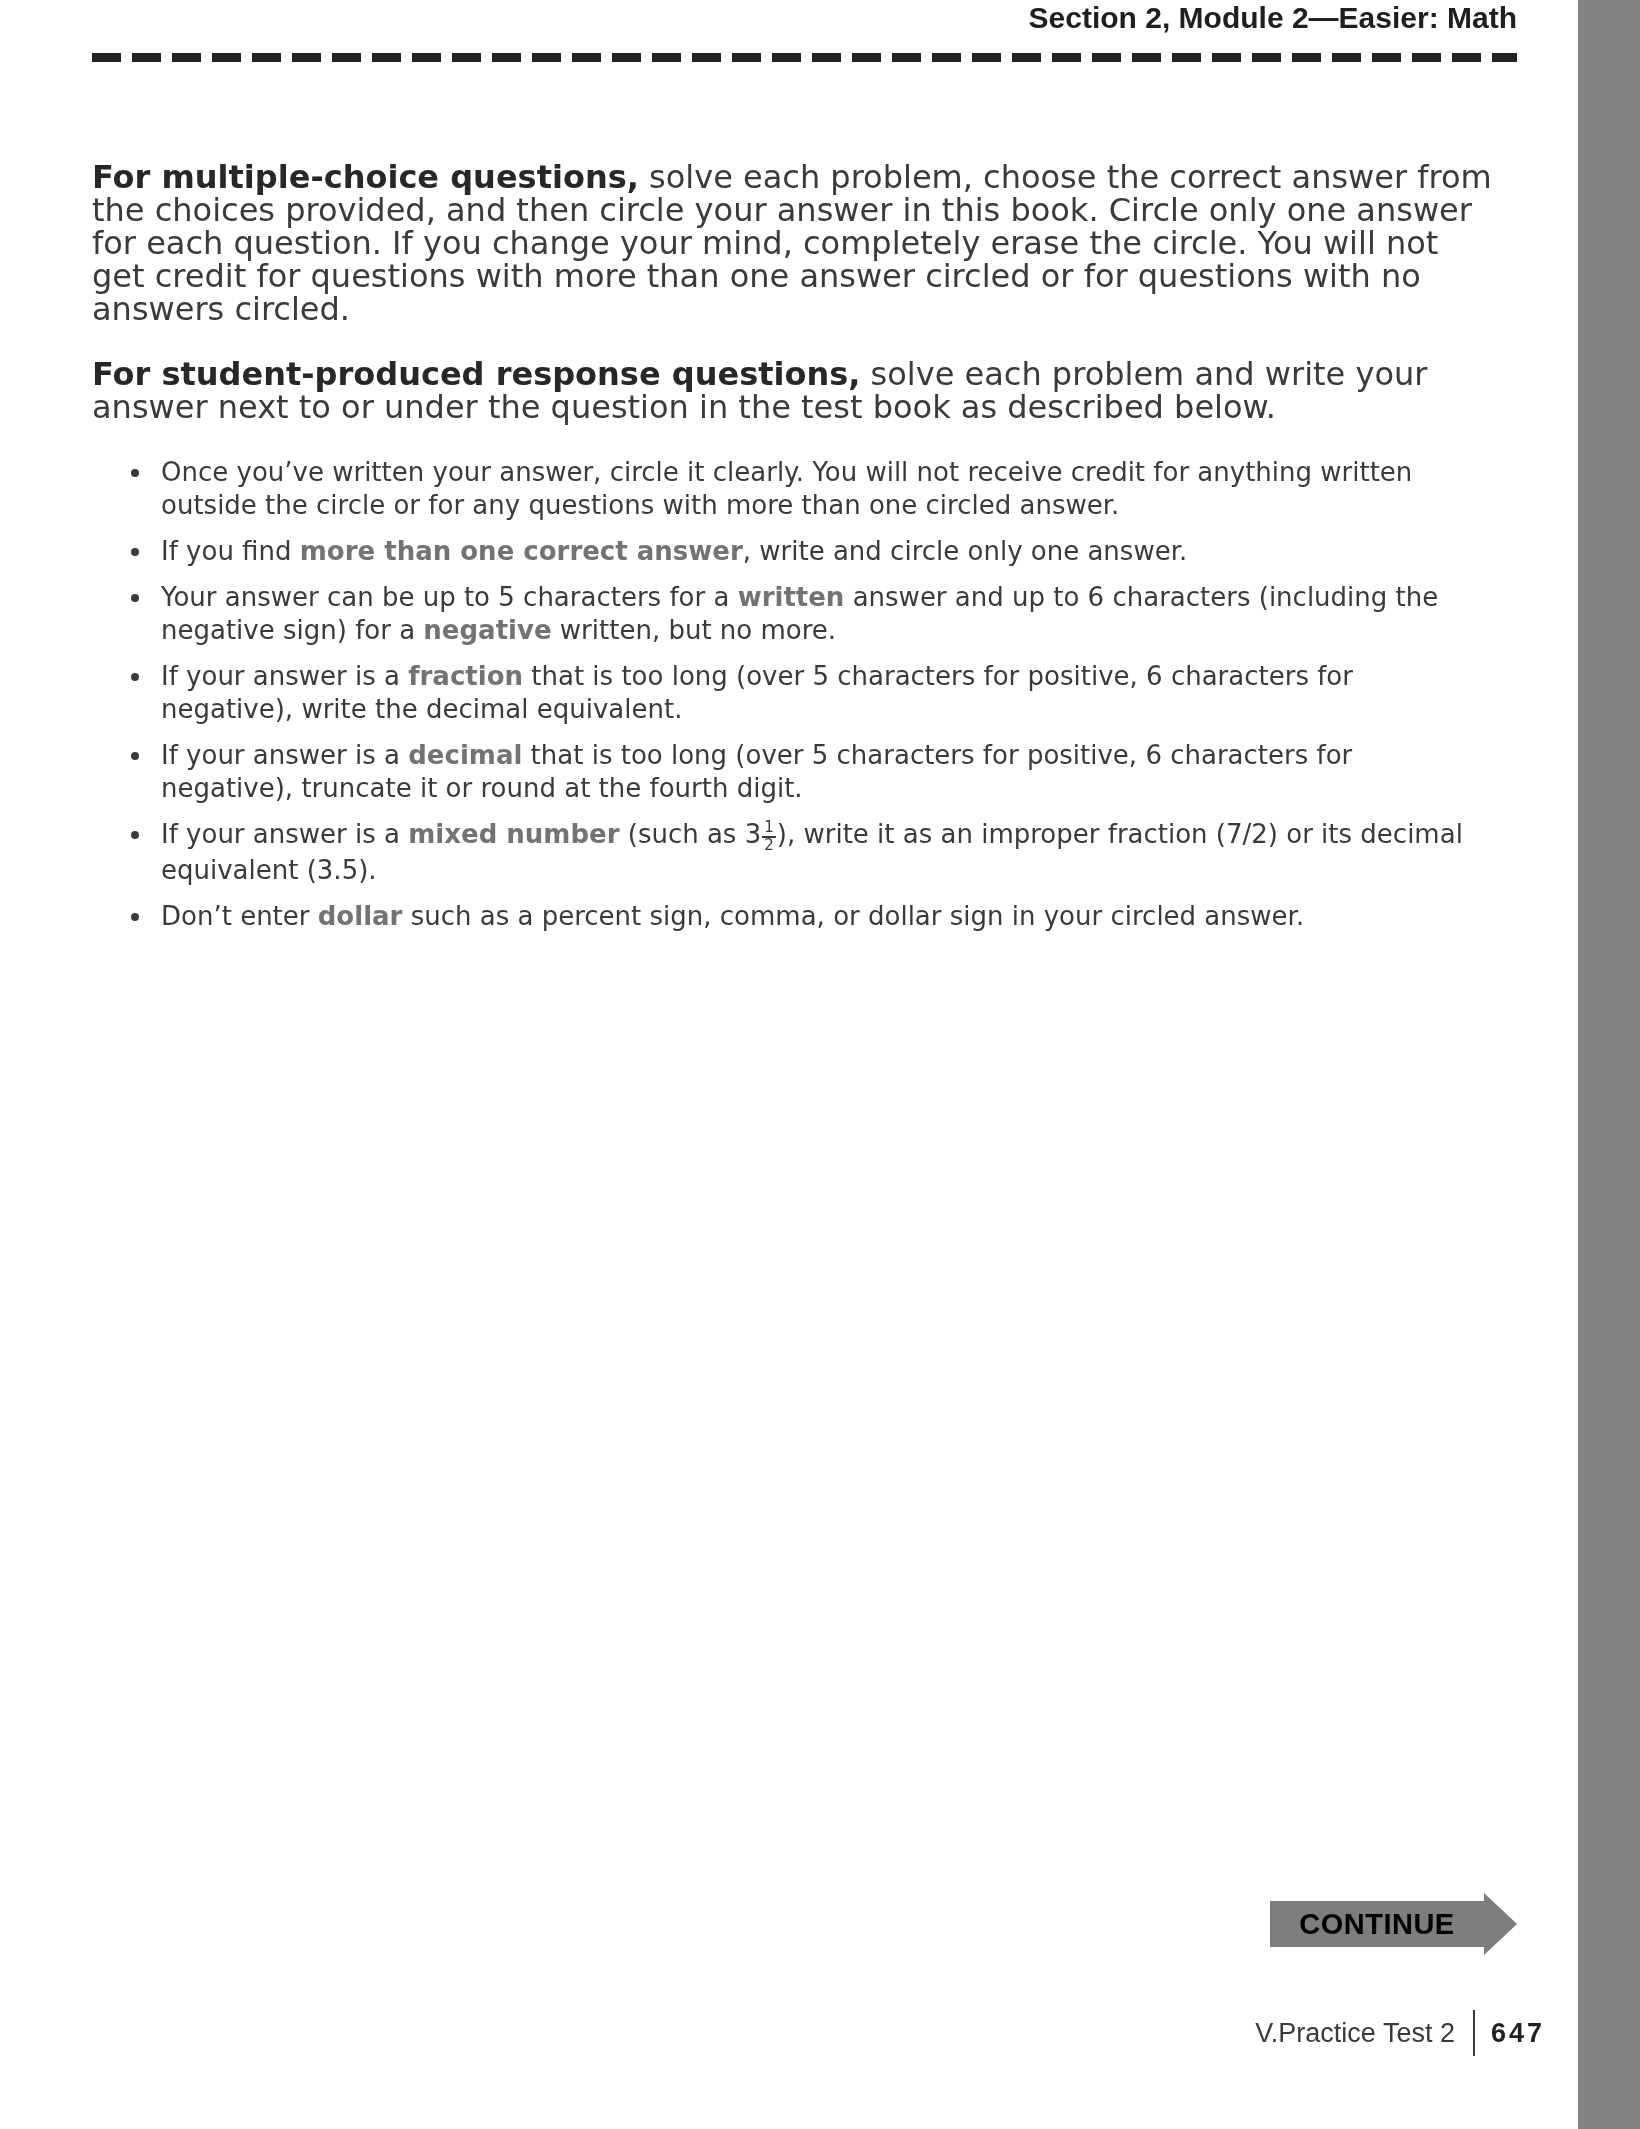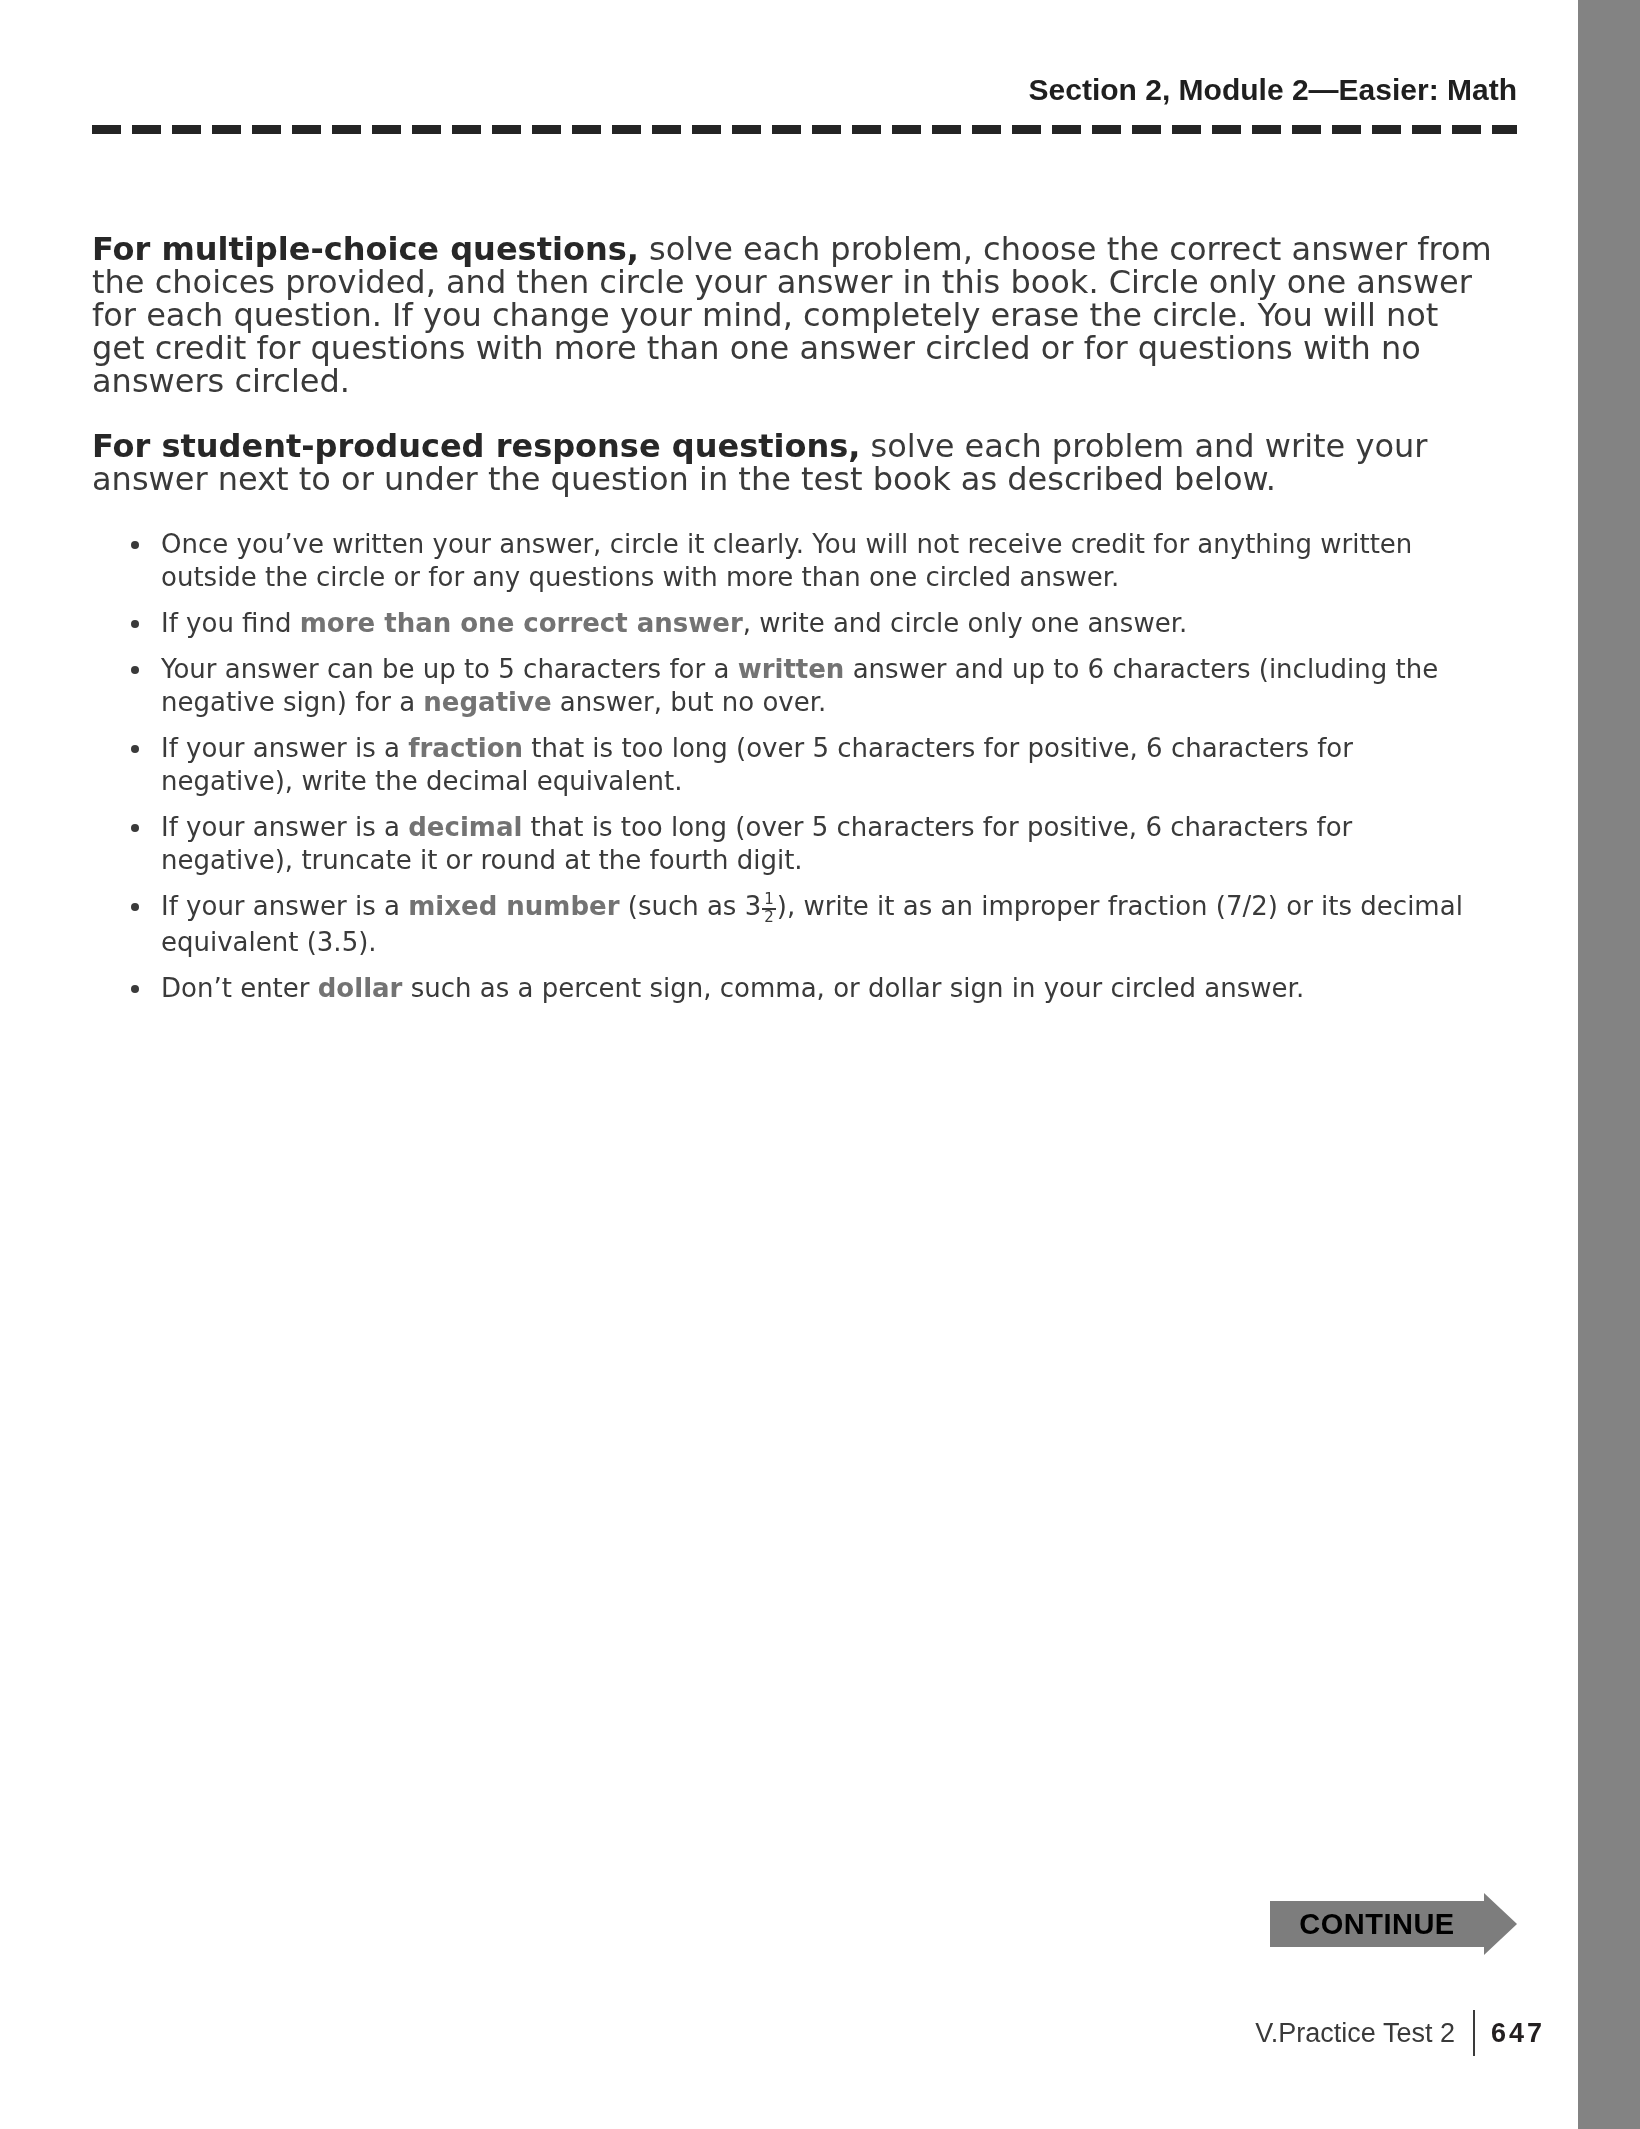--- a/index.html
+++ b/index.html
@@ -8,21 +8,21 @@
     font-family:"DejaVu Sans","Liberation Sans",sans-serif;
     color:#3a3a3a;overflow:hidden;
   }
   .sidebar-gray{
     position:absolute;top:0;right:0;width:62px;height:2129px;background:#838383;
   }
   .content{
     position:absolute;left:92px;top:0;width:1425px;
   }
   .page-header{
-    padding-top:72px;text-align:right;
+    text-align:right;
   }
   .page-title{
     font-size:30px;font-weight:bold;color:#1f1f1f;line-height:36px;
     font-family:"Liberation Sans","DejaVu Sans",sans-serif;
     letter-spacing:0px;
   }
   .dash-rule{
     margin-top:17px;height:9px;width:100%;
     background:repeating-linear-gradient(90deg,#242424 0px,#242424 29px,transparent 29px,transparent 40px);
   }
@@ -112,21 +112,21 @@
       <span class="bullet-text"><span>Once you’ve written your answer, circle it clearly. You will not receive credit for anything written outside the circle or for any questions with more than one circled answer.</span></span>
     </li>
 
     <li class="bullet-item">
       <span class="bullet-dot"></span>
       <span class="bullet-text"><span>If you find </span><span class="seg-bold">more than one correct answer</span><span>, write and circle only one answer.</span></span>
     </li>
 
     <li class="bullet-item">
       <span class="bullet-dot"></span>
-      <span class="bullet-text"><span>Your answer can be up to 5 characters for a </span><span class="seg-bold">written</span><span> answer and up to 6 characters (including the negative sign) for a </span><span class="seg-bold">negative</span><span> answer, but no over.</span></span>
+      <span class="bullet-text"><span>Your answer can be up to 5 characters for a </span><span class="seg-bold">written</span><span> answer and up to 6 characters (including the negative sign) for a </span><span class="seg-bold">negative</span><span> written, but no more.</span></span>
     </li>
 
     <li class="bullet-item">
       <span class="bullet-dot"></span>
       <span class="bullet-text"><span>If your answer is a </span><span class="seg-bold">fraction</span><span> that is too long (over 5 characters for positive, 6 characters for negative), write the decimal equivalent.</span></span>
     </li>
 
     <li class="bullet-item">
       <span class="bullet-dot"></span>
       <span class="bullet-text"><span>If your answer is a </span><span class="seg-bold">decimal</span><span> that is too long (over 5 characters for positive, 6 characters for negative), truncate it or round at the fourth digit.</span></span>

